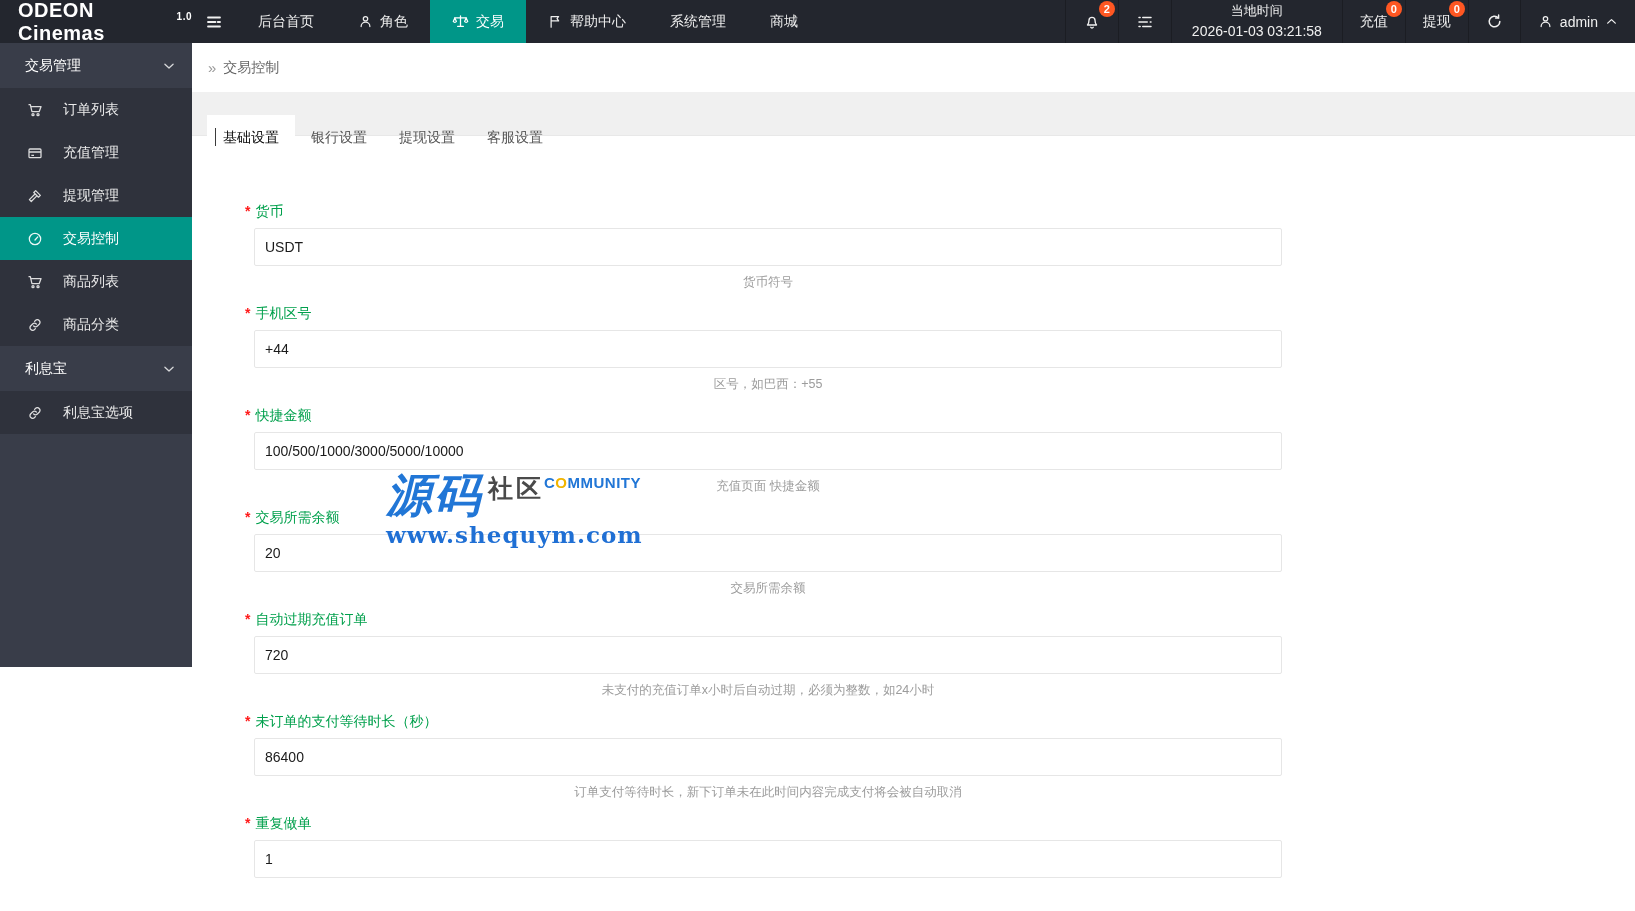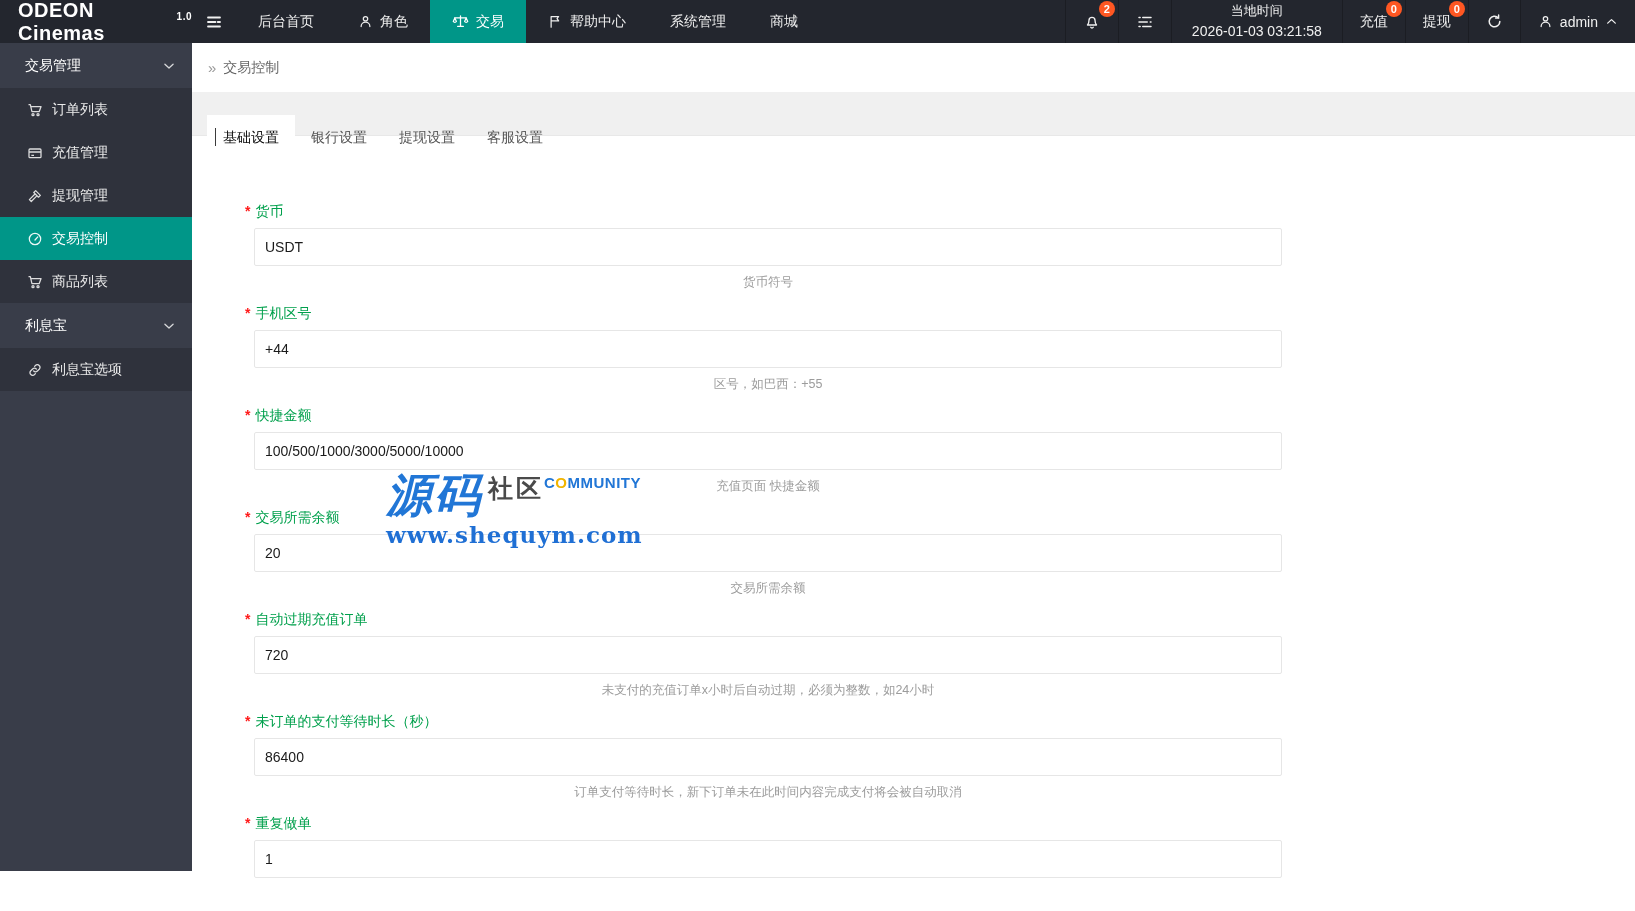--- a/index.html
+++ b/index.html
@@ -24,26 +24,26 @@
   .tb-time { flex-direction:column; line-height:1.45; cursor:default; padding:12px 20px; text-align:center; }
   .tb-time .t1 { font-size:13px; }
   .tb-time .t2 { font-size:14px; }
   .badge { position:absolute; top:1px; right:3px; background:#ff5722; color:#fff;
            font-size:11px; line-height:16px; min-width:10px; padding:0 5px;
            border-radius:9px; text-align:center; font-weight:bold; }
   .tb-admin { gap:7px; }
   svg.ic { display:block; }
 
   
-  .sidebar { position:absolute; top:43px; left:0; width:192px; height:828px;
+  .sidebar { position:absolute; top:43px; left:0; width:192px; height:624px;
              background:#393d49; z-index:40; }
   .group-title { position:relative; height:45px; display:flex; align-items:center;
                  padding:0 25px; color:#fff; font-size:14px; cursor:pointer; }
   .group-title svg { position:absolute; right:16px; opacity:.8; }
-  .side-item { height:43px; display:flex; align-items:center; gap:9px; padding:0 27px;
+  .side-item { height:43px; display:flex; align-items:center; gap:20px; padding:0 27px;
                background:#2f323c; color:#ebebeb; font-size:14px; cursor:pointer; }
   .side-item.active { background:#009688; color:#fff; }
   .side-item svg { flex:0 0 auto; opacity:.92; }
 
   
   .main { position:absolute; top:43px; left:192px; width:1443px; height:868px; background:#fff; }
   .breadcrumb { height:49px; display:flex; align-items:center; gap:7px; padding-left:16px;
                 font-size:14px; color:#666; background:#fff; }
   .breadcrumb .bc-marker { color:#999; font-size:15px; }
   .tabs-wrap { background:#f0f0f0; padding:23px 0 0 15px; height:44px; border-bottom:1px solid #e8e8e8; }
@@ -204,20 +204,27 @@
   </div>
 
   <div class="side-item">
     <svg class="ic" width="16" height="16" viewBox="0 0 24 24" fill="none" stroke="#ebebeb" stroke-width="1.9" stroke-linecap="round" stroke-linejoin="round">
       <path d="M3 4h2l2.4 10.5h10.8L21 7H6"></path>
         <circle cx="9" cy="19" r="1.6"></circle>
         <circle cx="16.5" cy="19" r="1.6"></circle>
     </svg>
     <span>商品列表</span>
   </div>
+  <div class="side-item">
+    <svg class="ic" width="16" height="16" viewBox="0 0 24 24" fill="none" stroke="#ebebeb" stroke-width="1.9" stroke-linecap="round" stroke-linejoin="round">
+      <path d="M10 13.5a4 4 0 0 0 5.6 0l3-3a4 4 0 0 0-5.6-5.6l-1.6 1.6"></path>
+      <path d="M14 10.5a4 4 0 0 0-5.6 0l-3 3a4 4 0 0 0 5.6 5.6l1.6-1.6"></path>
+    </svg>
+    <span>商品分类</span>
+  </div>
 
   <div class="group-title">
     <span>利息宝</span>
     <svg class="ic" width="14" height="14" viewBox="0 0 24 24" fill="none" stroke="#fff" stroke-width="2.2" stroke-linecap="round" stroke-linejoin="round">
         <polyline points="5,9 12,15.5 19,9"></polyline>
       </svg>
   </div>
   <div class="side-item">
     <svg class="ic" width="16" height="16" viewBox="0 0 24 24" fill="none" stroke="#ebebeb" stroke-width="1.9" stroke-linecap="round" stroke-linejoin="round">
       <path d="M10 13.5a4 4 0 0 0 5.6 0l3-3a4 4 0 0 0-5.6-5.6l-1.6 1.6"></path>

